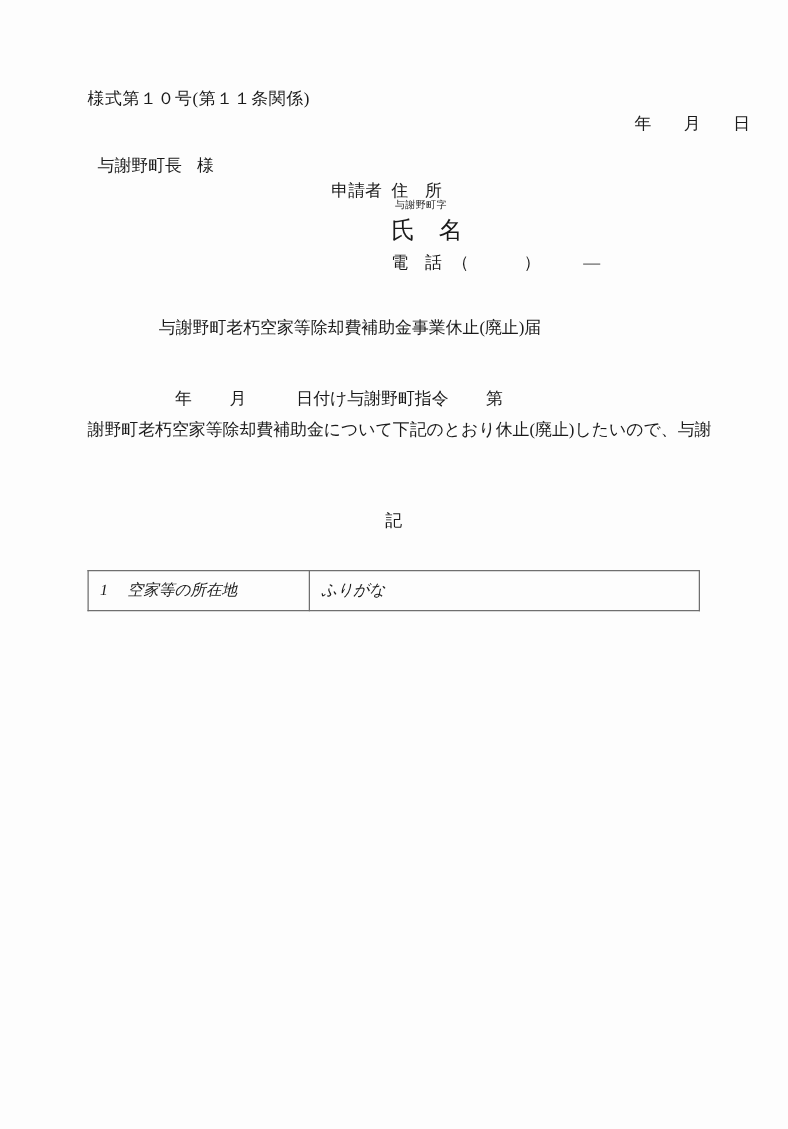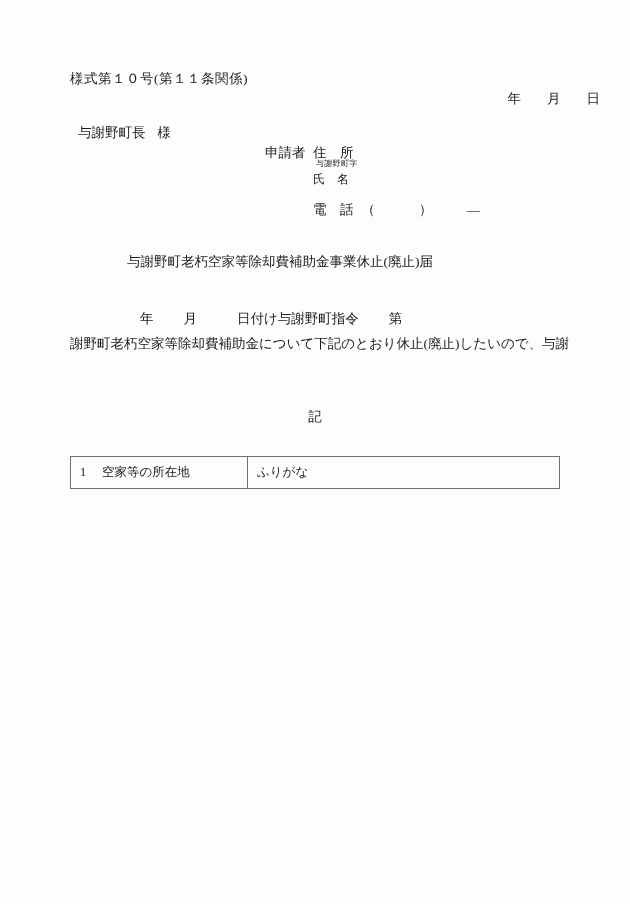--- a/index.html
+++ b/index.html
@@ -63,21 +63,21 @@
   .furigana {
     left: 316px;
     top: 158px;
     font-size: 8px;
     letter-spacing: 0.3px;
     white-space: nowrap;
   }
   .applicant-name {
     left: 313px;
     top: 171px;
-    font-size: 12px;
+    font-size: 19px;
     white-space: nowrap;
   }
   .applicant-tel {
     left: 313px;
     top: 201px;
     font-size: 13.5px;
     white-space: nowrap;
   }
   .wide-space { display: inline-block; width: 8px; }
   .tel-paren-gap { display: inline-block; width: 44px; }
@@ -128,21 +128,21 @@
     border-collapse: collapse;
     table-layout: fixed;
   }
   .form-table td {
     border: 1px solid #6f6f6f;
     font-size: 12.5px;
     vertical-align: top;
     padding: 7px 9px 0 9px;
   }
   .col-label { width: 158px; }
-  .row-1 td { height: 24px; }
+  .row-1 td { height: 24px; font-style: italic; }
   .row-2 td { height: 212px; }
   .idx { display: inline-block; width: 22px; }
 </style>
 </head>
 <body>
 
 <div id="page">
 
   <div class="abs form-no">様式第１０号(第１１条関係)</div>
 

